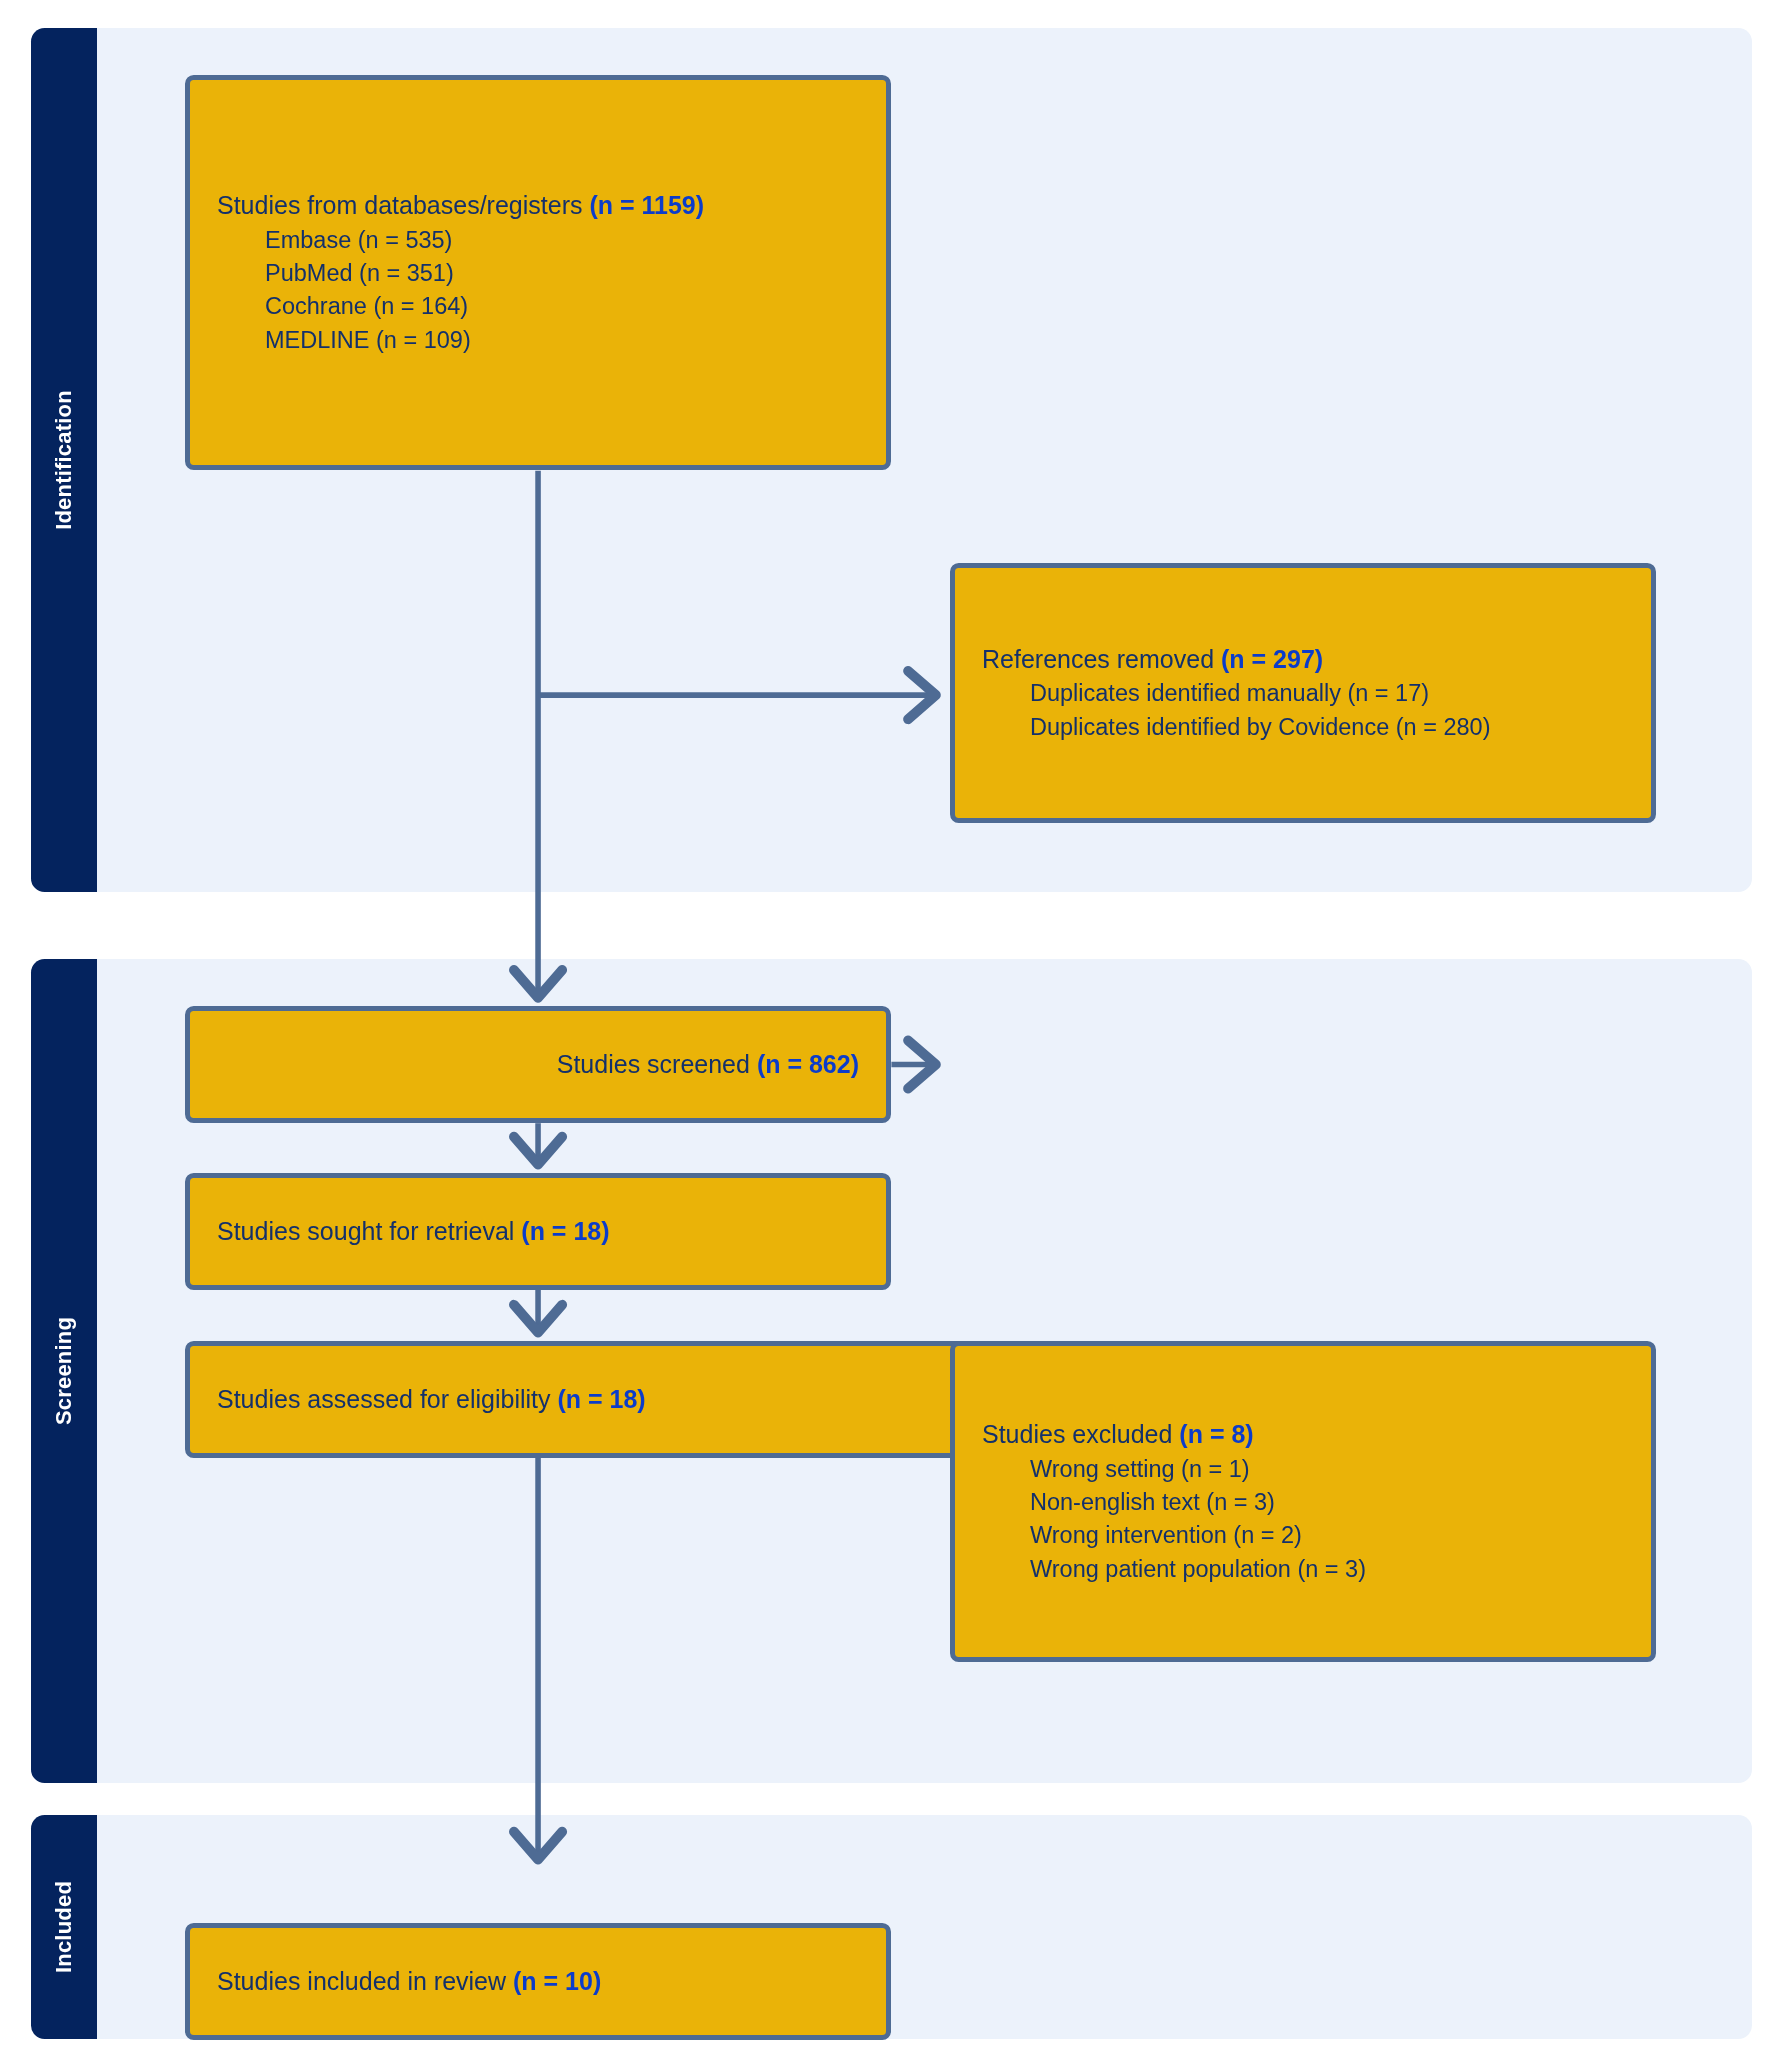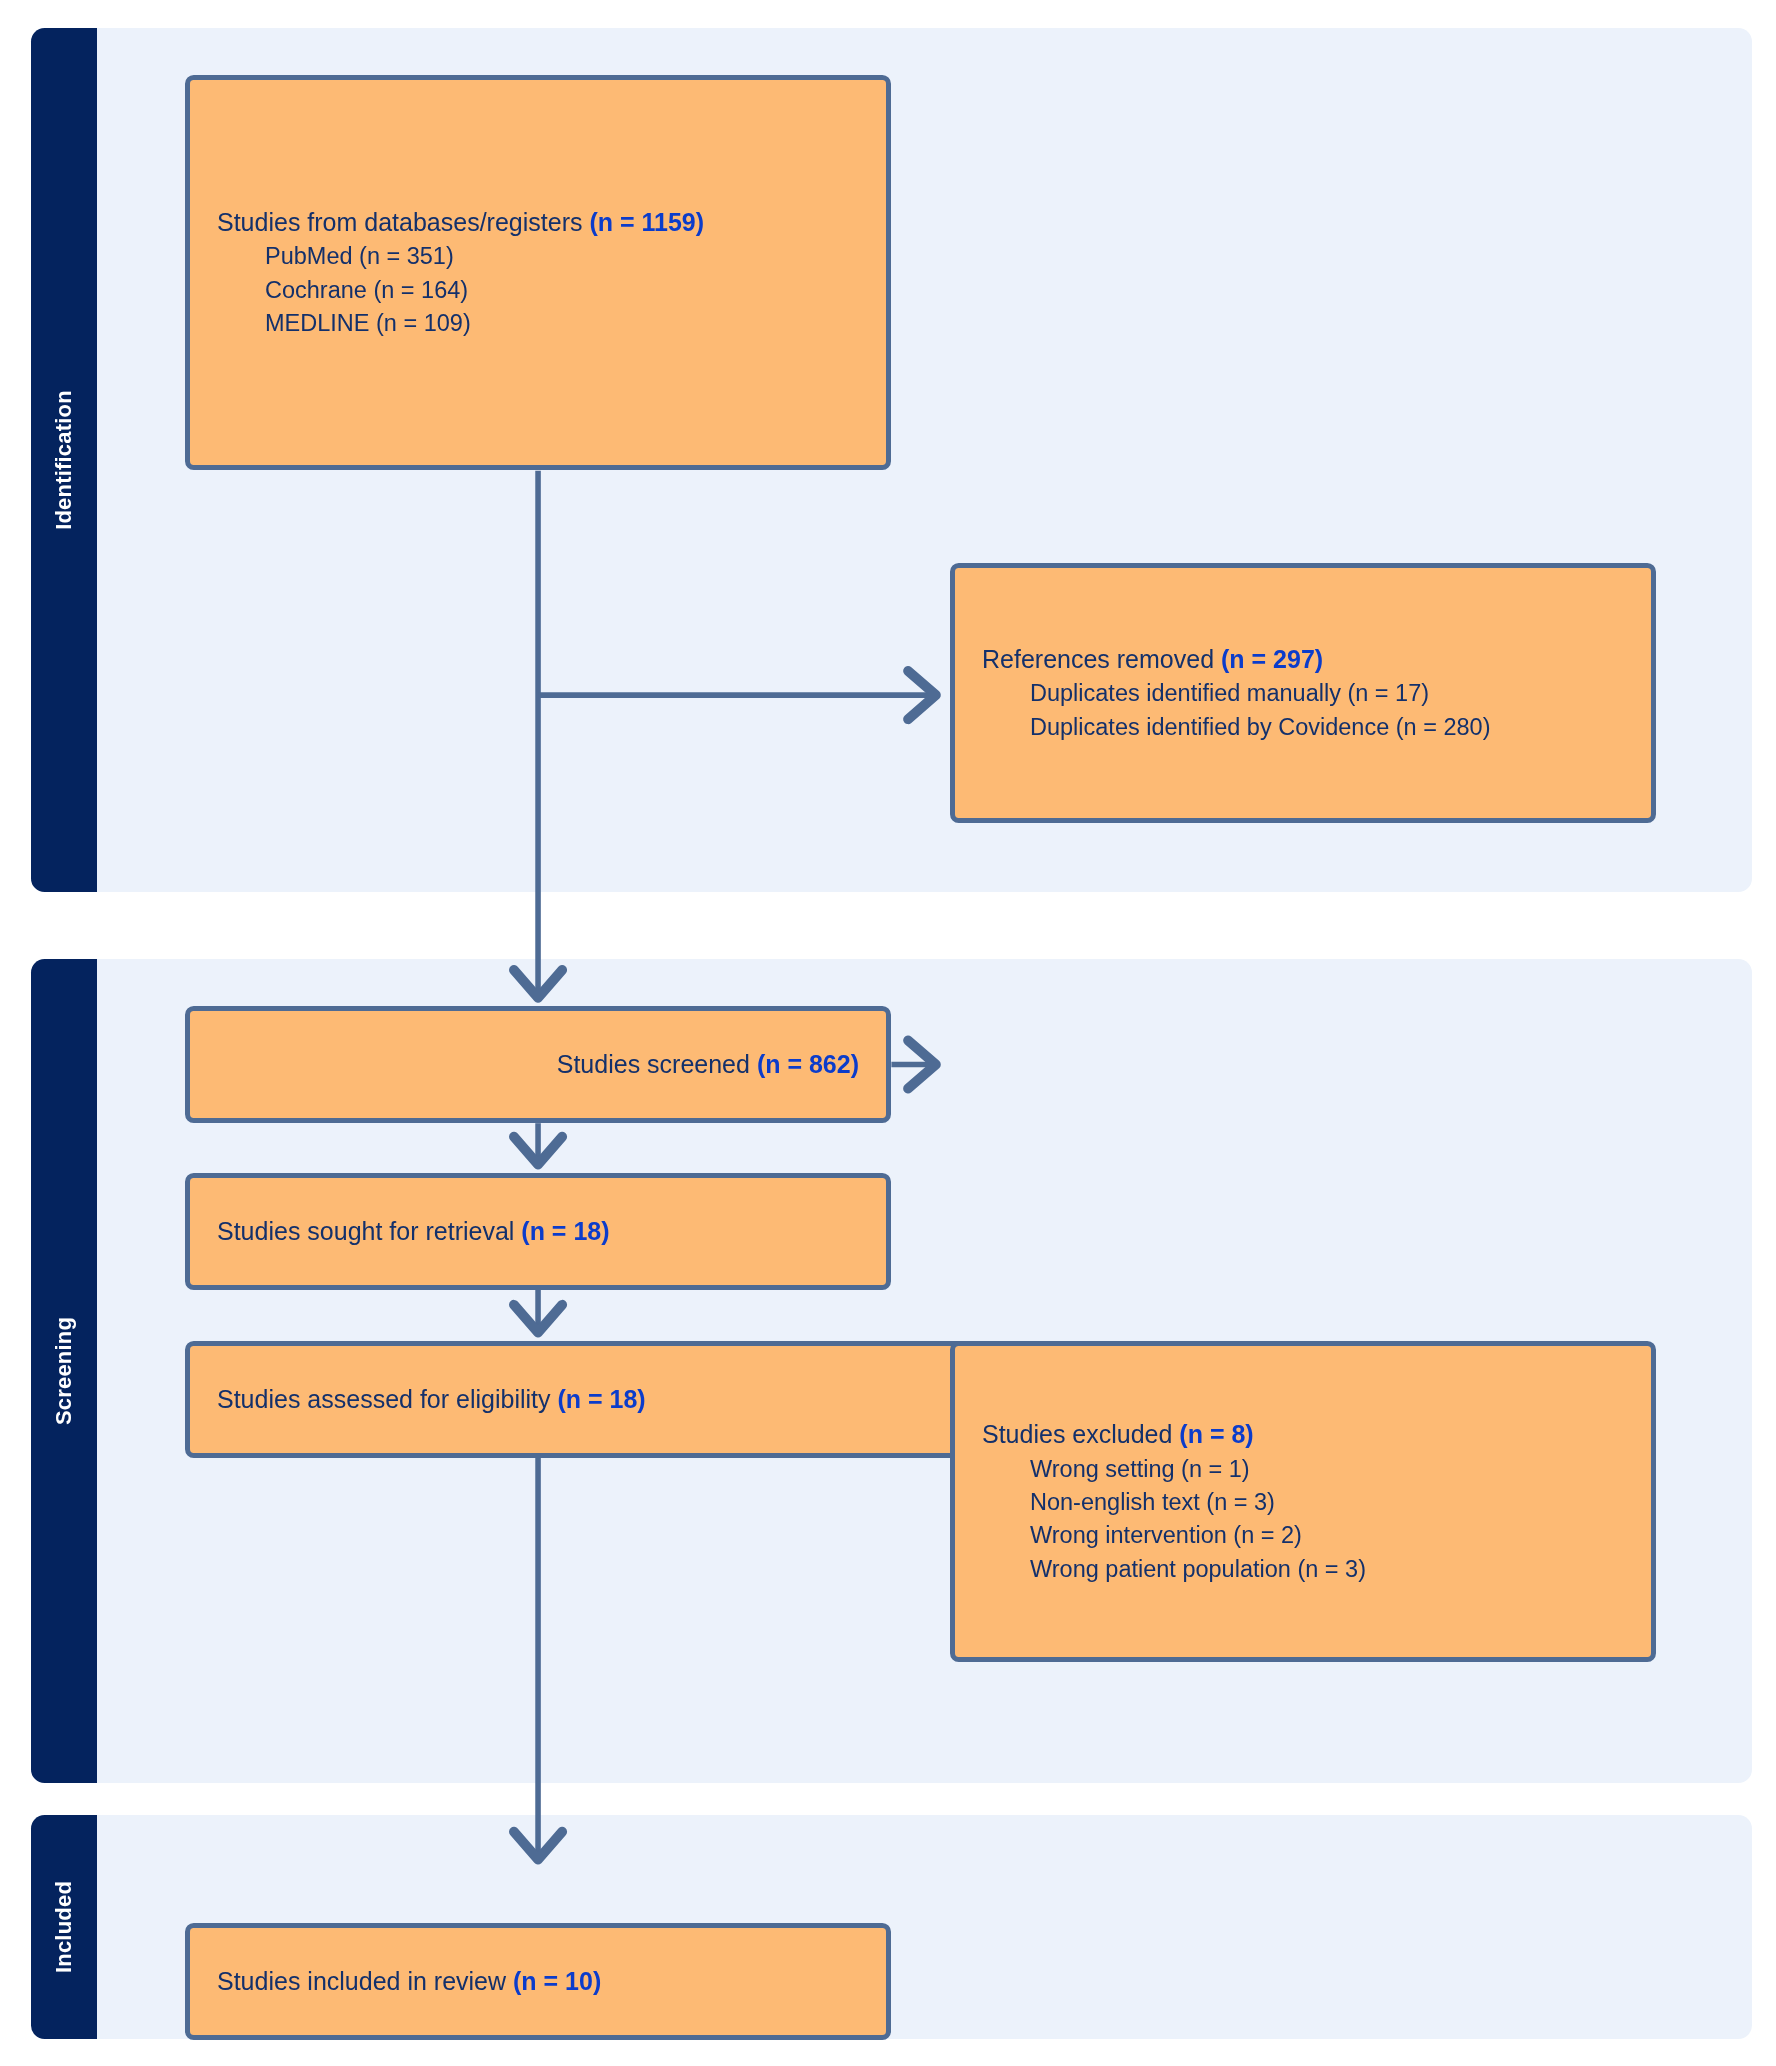--- a/index.html
+++ b/index.html
@@ -57,21 +57,21 @@
     border-top-left-radius: 13.6px; border-bottom-left-radius: 13.6px;
   }
   #label-included {
     left: 31px; top: 1815px; width: 66px; height: 224px;
     border-top-left-radius: 13.6px; border-bottom-left-radius: 13.6px;
   }
 
   
   .node {
     position: absolute;
-    background: #fdba74;
+    background: #eab308;
     border: 5px solid #4e6b94;
     border-radius: 8.7px;
     box-sizing: border-box;
     display: flex;
     flex-direction: column;
     justify-content: center;
     padding: 0 27px;
   }
   .node .line {
     font-size: 25px;
@@ -150,20 +150,21 @@
       <polyline points="832,2965 871,3010 910,2965"></polyline>
 
       <polyline points="1470,1086 1515,1125 1470,1164"></polyline>
       <polyline points="1470,1684 1515,1723 1470,1762"></polyline>
       <polyline points="1470,2226 1515,2265 1470,2304"></polyline>
     </g>
   </svg>
 
   <div class="node" id="node-databases">
     <div class="line"><span>Studies from databases/registers </span><span class="n">(n = 1159)</span></div>
+    <div class="line sub">Embase (n = 535)</div>
     <div class="line sub">PubMed (n = 351)</div>
     <div class="line sub">Cochrane (n = 164)</div>
     <div class="line sub">MEDLINE (n = 109)</div>
   </div>
 
   <div class="node" id="node-removed">
     <div class="line"><span>References removed </span><span class="n">(n = 297)</span></div>
     <div class="line sub">Duplicates identified manually (n = 17)</div>
     <div class="line sub">Duplicates identified by Covidence (n = 280)</div>
   </div>

